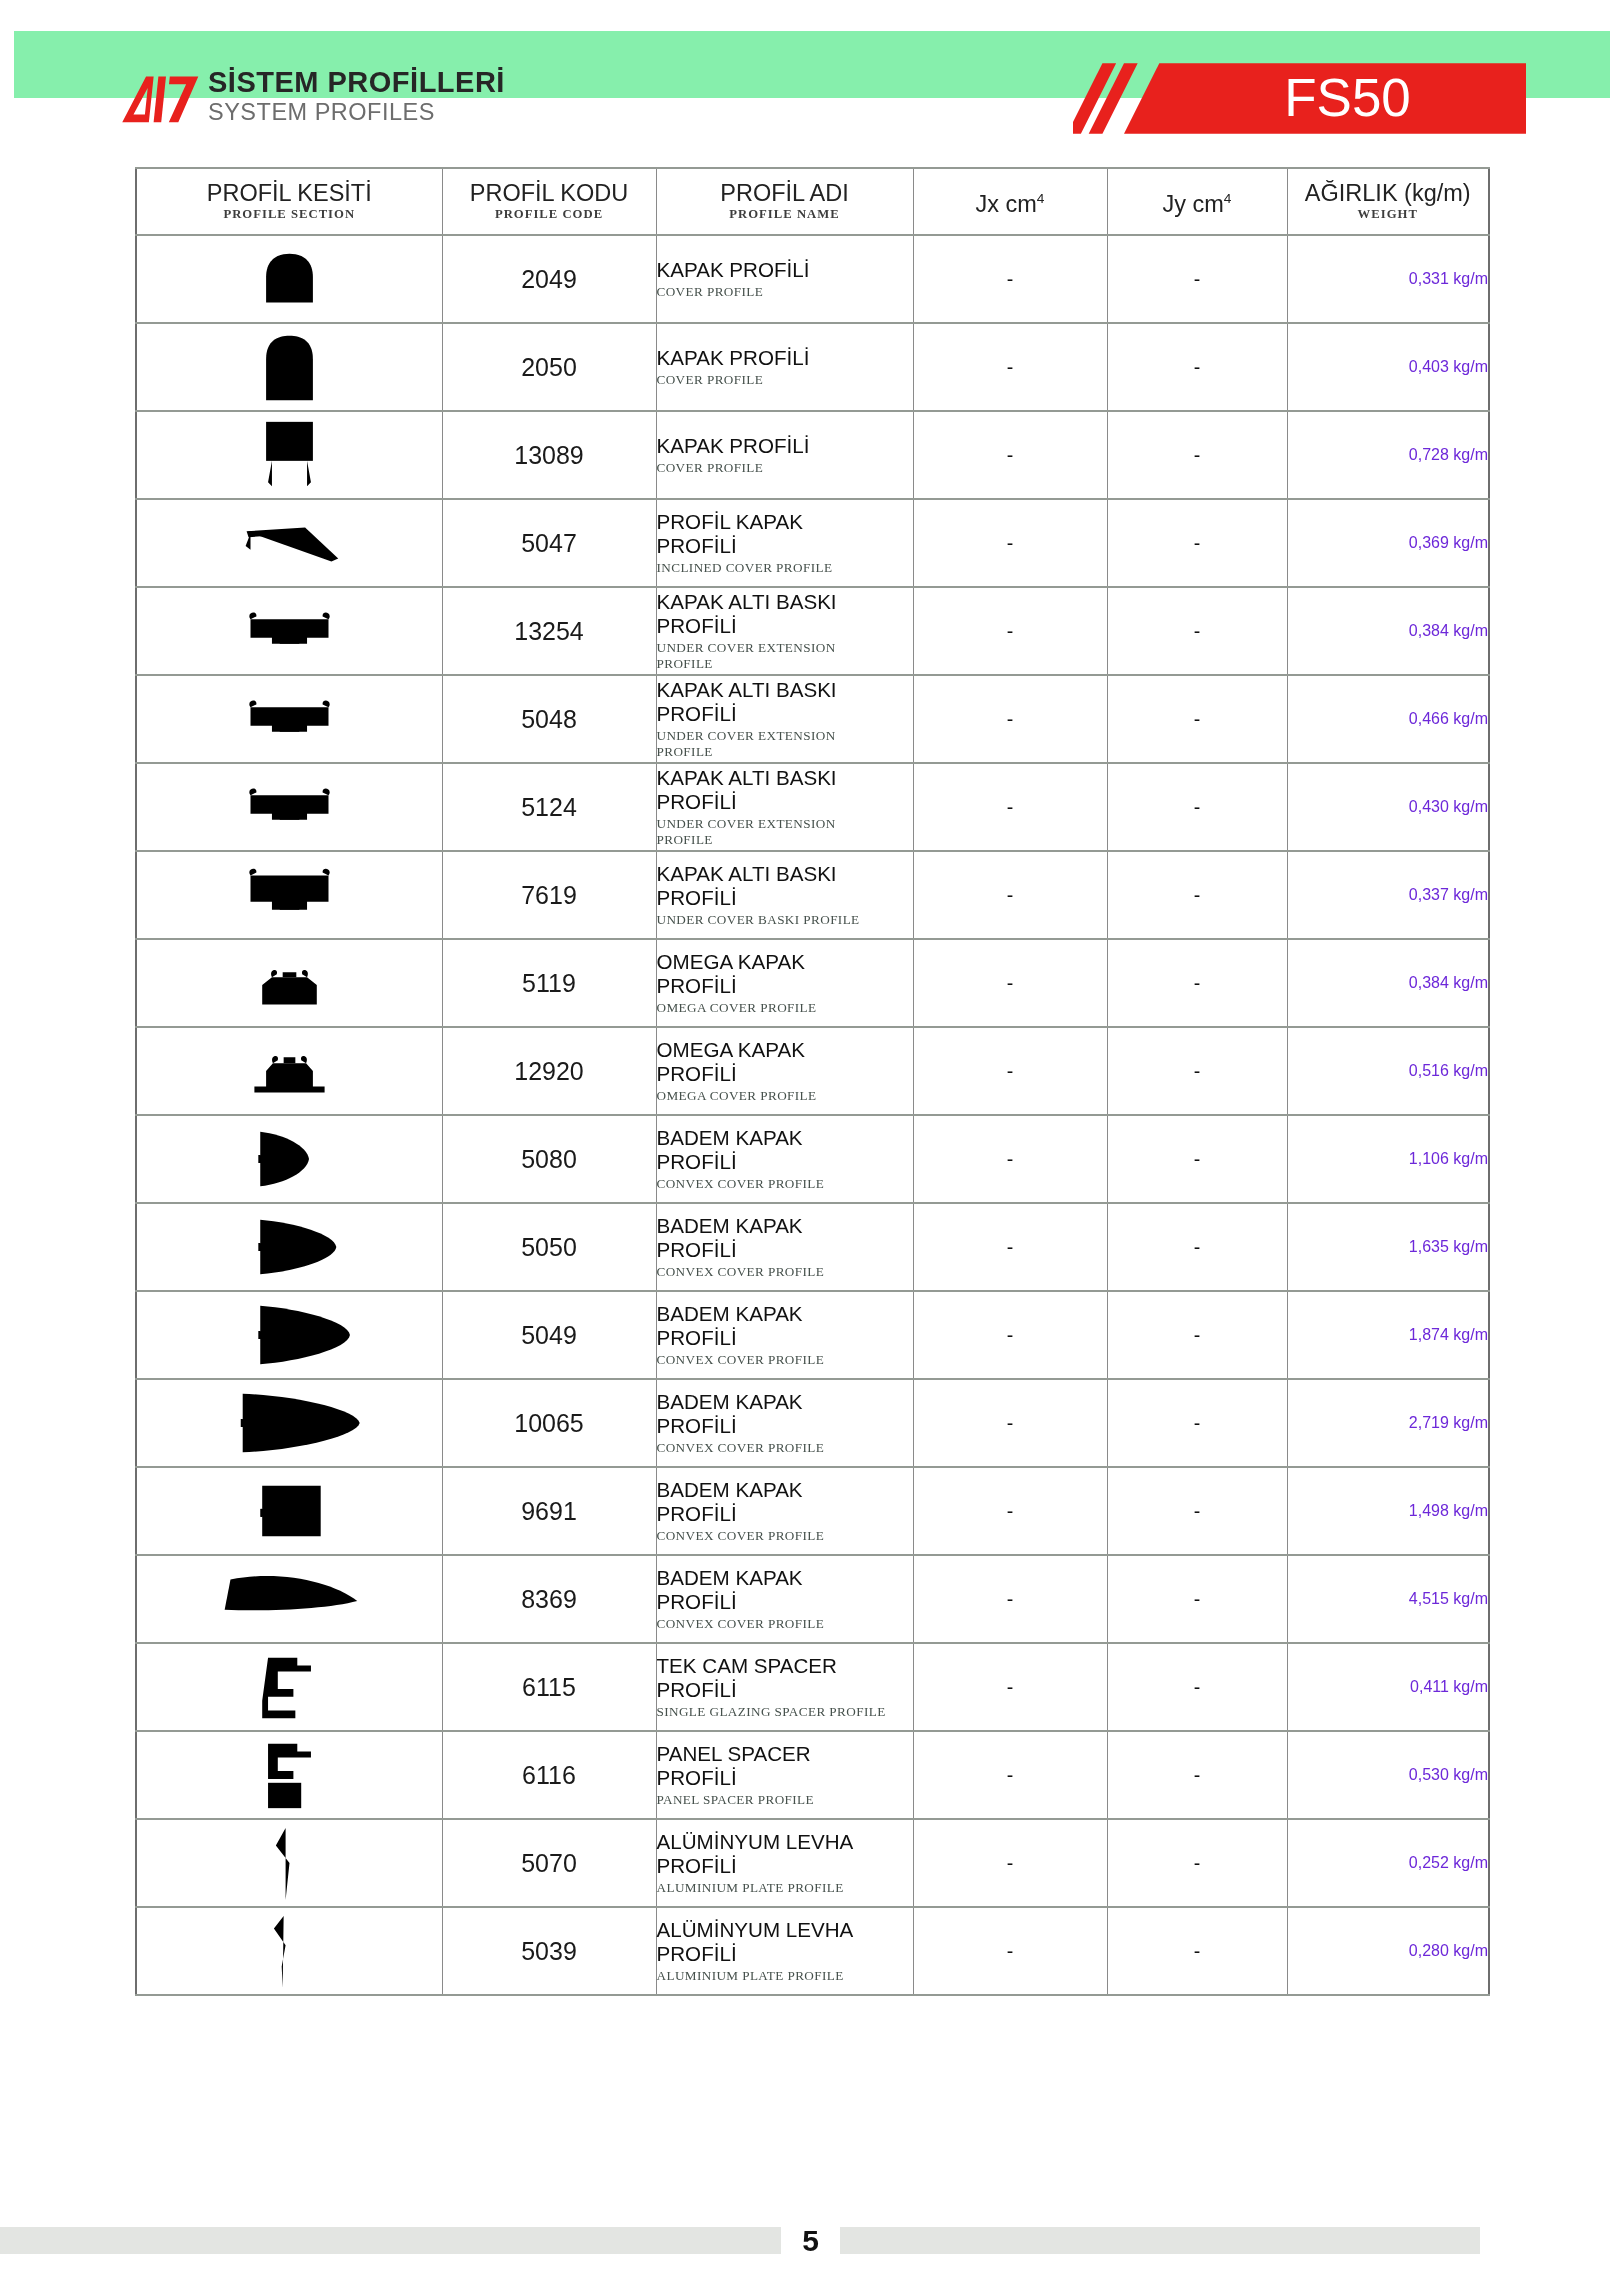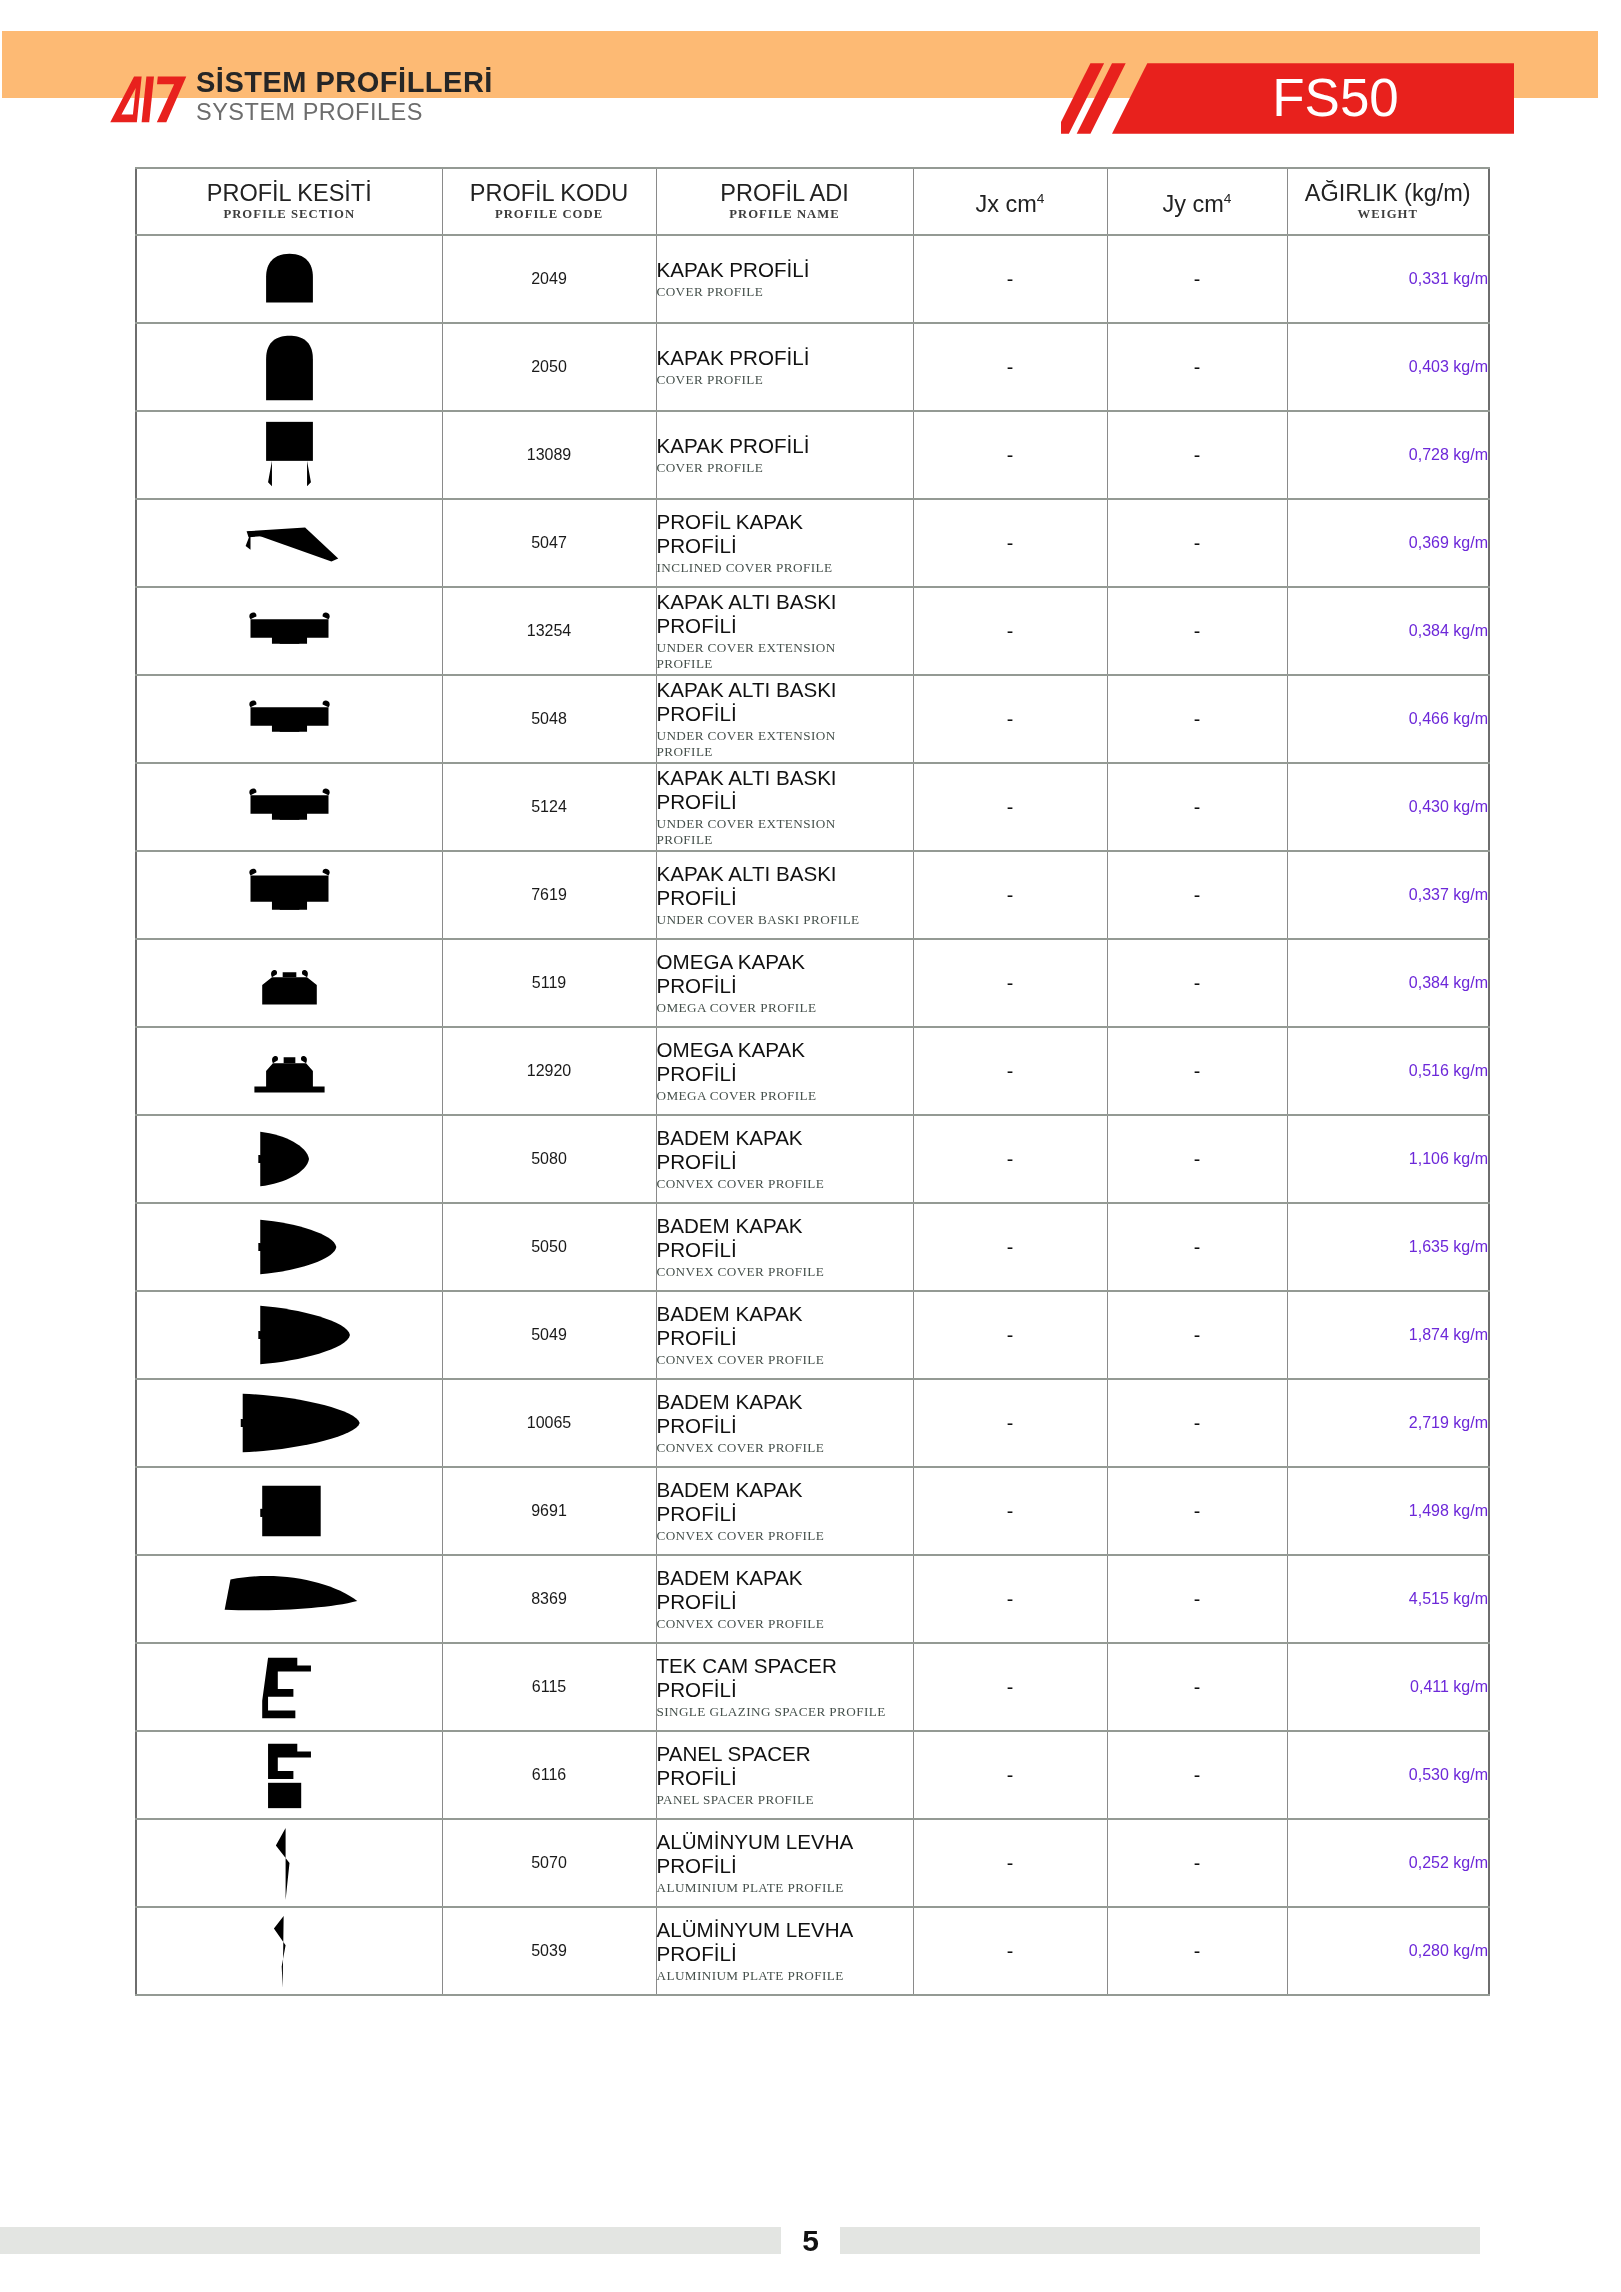--- a/index.html
+++ b/index.html
@@ -1,41 +1,41 @@
 <!DOCTYPE html>
 <html><head>
 <meta charset="utf-8">
 <style>
   html,body{margin:0;padding:0;background:#ffffff;}
   body{width:1621px;height:2293px;position:relative;overflow:hidden;
        font-family:"Liberation Sans",sans-serif;color:#1c1c1c;}
 
   
-  .band{position:absolute;left:2px;top:31px;width:1596px;height:67px;background:#fdba74;}
+  .band{position:absolute;left:14px;top:31px;width:1596px;height:67px;background:#86efac;}
   .logo{position:absolute;left:108px;top:37px;width:76px;height:59px;transform:skewX(-6deg);}
   .titles{position:absolute;left:194px;top:35px;}
   .title-tr{font-size:29px;font-weight:bold;color:#262626;letter-spacing:0.5px;line-height:33px;}
   .title-en{font-size:23.5px;color:#6d6d6d;letter-spacing:0.5px;line-height:27.4px;}
   .ribbon{position:absolute;left:1059px;top:32px;width:453px;height:71px;}
   .ribbon text{font-size:54px;fill:#ffffff;font-family:"Liberation Sans",sans-serif;}
 
   
   table.profiles{position:absolute;left:135px;top:167px;width:1353px;
     border-collapse:collapse;table-layout:fixed;}
   table.profiles td,table.profiles th{border-left:1px solid #8a8a8a;border-right:1px solid #8a8a8a;
     border-top:2px solid #949a94;border-bottom:2px solid #949a94;padding:0;vertical-align:middle;}
   table.profiles{border:2px solid #6e6e6e;}
   thead th{height:65px;background:#ffffff;border-bottom:2px solid #7c7c7c;}
   .h1{font-size:23.5px;color:#222222;font-weight:normal;text-align:center;line-height:25.5px;}
   .h1 sup{font-size:13.7px;}
   .h2{font-family:"Liberation Serif",serif;font-size:12.7px;color:#3d3d3d;text-align:center;
       letter-spacing:1px;margin-top:1px;}
   tr.prow{height:88px;}
   td.c-sec{text-align:center;}
-  td.c-code{text-align:center;font-size:16px;color:#1a1a1a;}
+  td.c-code{text-align:center;font-size:25px;color:#1a1a1a;}
   td.c-name{padding-left:15.7px;margin-top:21px;}
   .nm{font-size:20.6px;color:#111111;line-height:23.5px;max-width:227px;}
   .nm-en{font-family:"Liberation Serif",serif;font-size:13.2px;color:#46514c;
          letter-spacing:0.4px;margin-top:2.9px;max-width:231px;}
   td.c-j{text-align:center;font-size:19.6px;color:#111111;}
   td.c-w{text-align:right;font-size:16px;color:#6d28d9;}
   svg.draw{display:block;margin:0 auto;}
 
   
   .footer-band{position:absolute;left:0;top:2227px;width:1480px;height:27.4px;background:#e3e5e2;}

